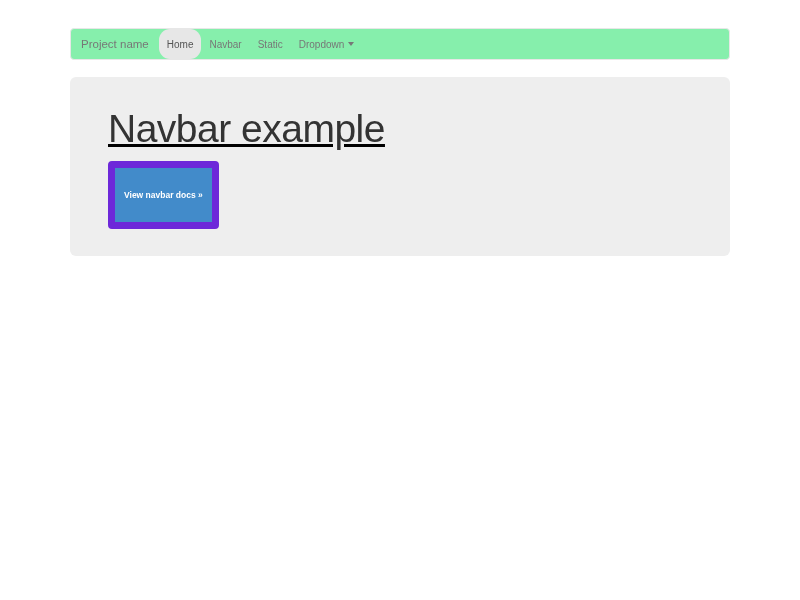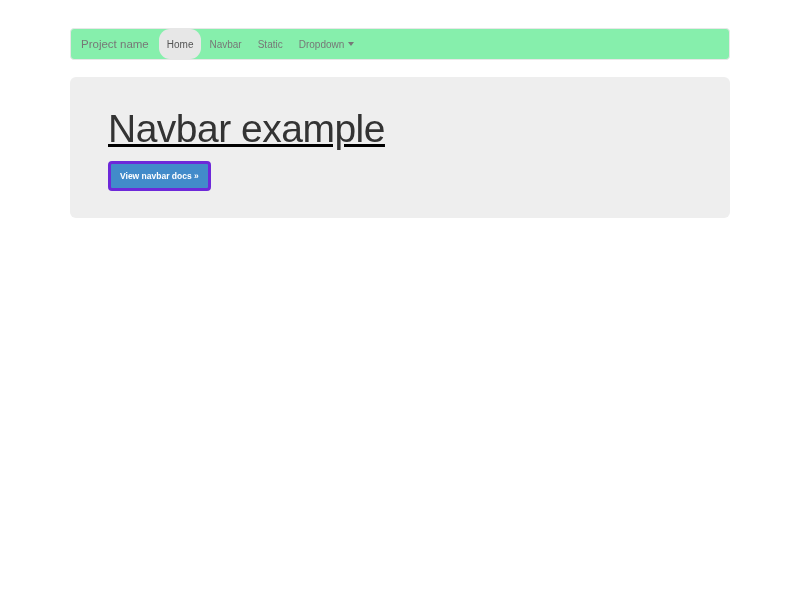--- a/index.html
+++ b/index.html
@@ -69,26 +69,26 @@
   .jumbotron p {
     font-size: 11.5px;
     line-height: 18px;
     color: #555555;
     margin: 0 0 12px 0;
     max-width: 586px;
   }
   .btn-primary {
     display: inline-block;
     background: #428bca;
-    border: 3px solid #6d28d9;
+    border: 7px solid #6d28d9;
     border-radius: 4px;
     color: #ffffff;
     font-size: 8.5px;
     font-weight: bold;
-    padding: 7px 9px;
+    padding: 22px 9px;
     text-decoration: none;
     cursor: pointer;
   }
 </style>
 </head>
 <body>
 
 <div class="container">
 
   <nav class="navbar">

